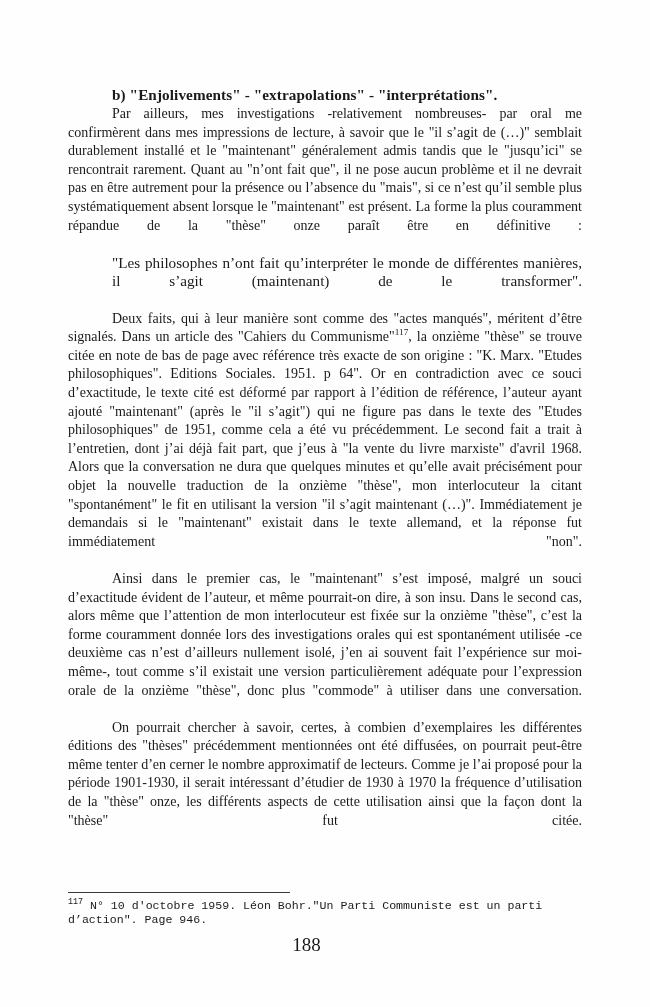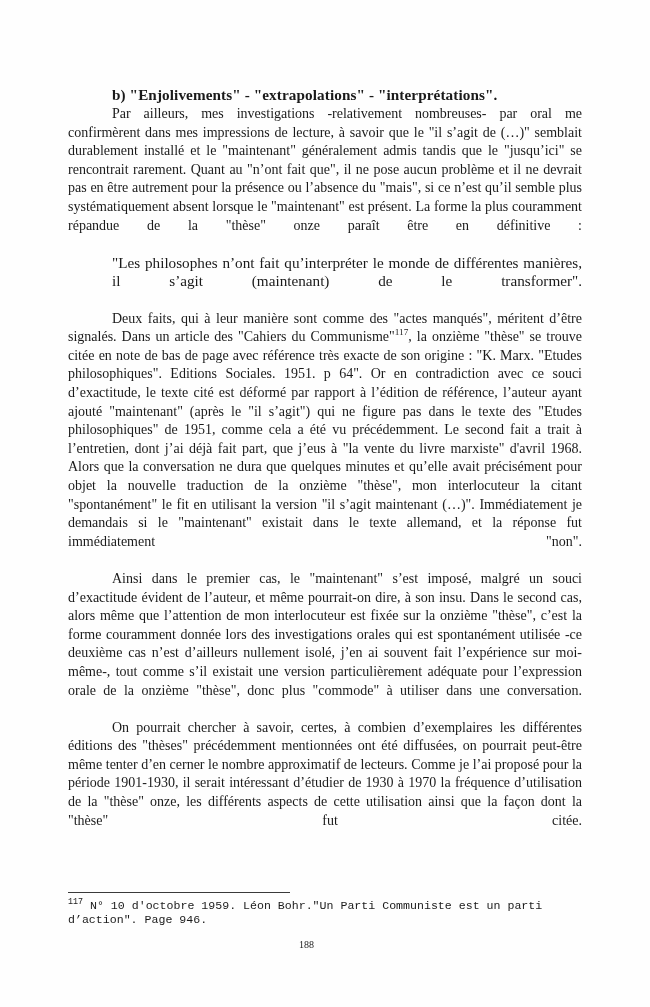--- a/index.html
+++ b/index.html
@@ -82,21 +82,21 @@
     font-size: 0.72em;
     vertical-align: super;
     line-height: 0;
   }
   .page-number {
     position: absolute;
     left: 0;
     top: 936px;
     width: 613px;
     text-align: center;
-    font-size: 10px;
+    font-size: 19px;
     line-height: 18.6px;
   }
   
   p.body-par:after, blockquote.quote:after {
     content: "";
     display: inline-block;
     width: 100%;
   }
   p.body-par, blockquote.quote {
     text-align-last: left;

